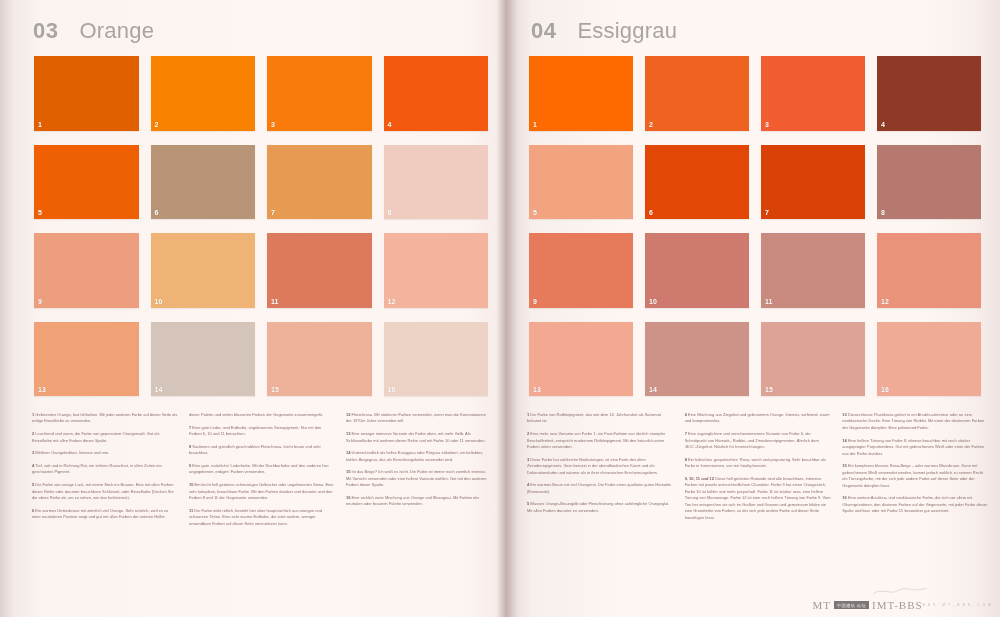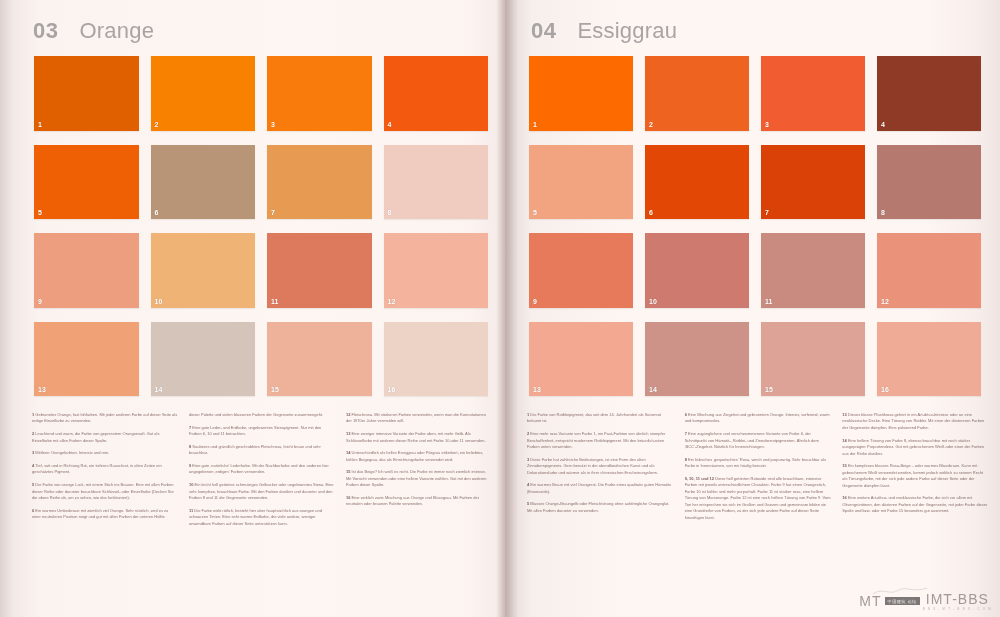--- a/index.html
+++ b/index.html
@@ -47,24 +47,24 @@
   .col{font-size:4.0px;line-height:1.62;color:#8a6f6c;}
   .col p{margin:0 0 6.2px 0;}
   .col p b{color:#7a5d5a;font-weight:bold;}
 
   
   .watermark{
     position:absolute;right:8px;bottom:6px;
     display:flex;align-items:center;gap:3px;
     opacity:.62;
   }
-  .wm-main{font-size:14px;letter-spacing:1px;color:#6d6360;font-family:Liberation Sans, sans-serif;}
+  .wm-main{font-size:11px;letter-spacing:1px;color:#6d6360;font-family:Liberation Serif, serif;}
   .wm-chip{background:#2e2b2a;color:#e9e4e2;font-size:4.2px;padding:1.5px 3px;letter-spacing:.4px;}
   .wm-sub{font-size:2.8px;color:#8d8280;letter-spacing:1.3px;display:block;text-align:center;}
-  .wm-stack{display:flex;flex-direction:column;align-items:center;justify-content:space-between;}
+  .wm-stack{display:flex;flex-direction:row;align-items:center;justify-content:space-between;}
   .wm-squiggle{position:absolute;right:72px;bottom:20px;width:56px;height:12px;opacity:.35;}
 </style>
 </head>
 <body>
 
 <div class="spread">
 
   <div class="page page-left">
 
     <div class="page-head" style="left:33px;top:18px;">

